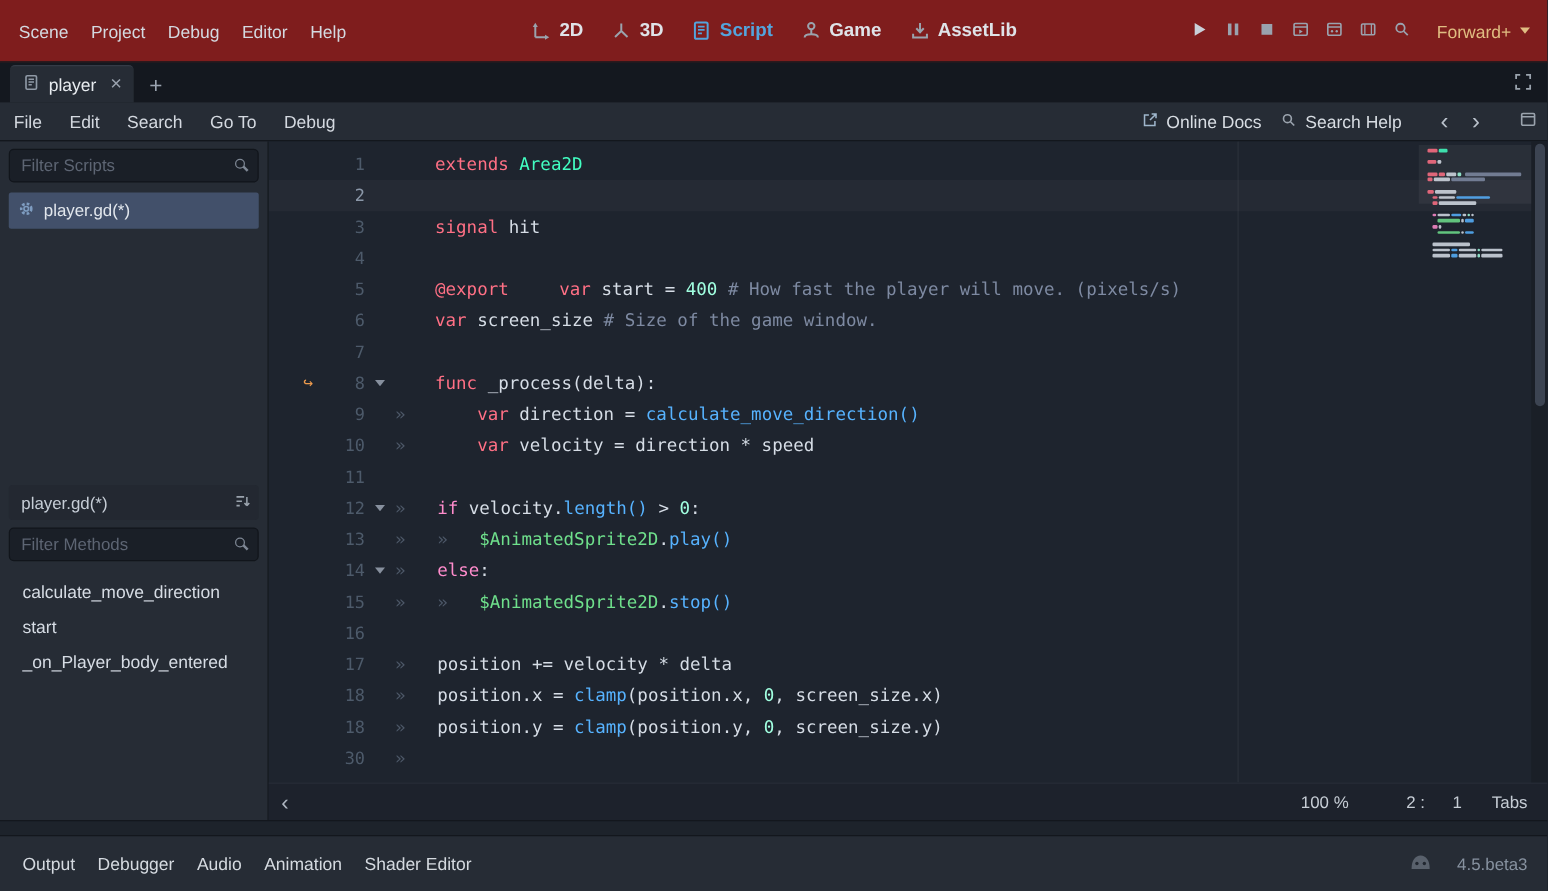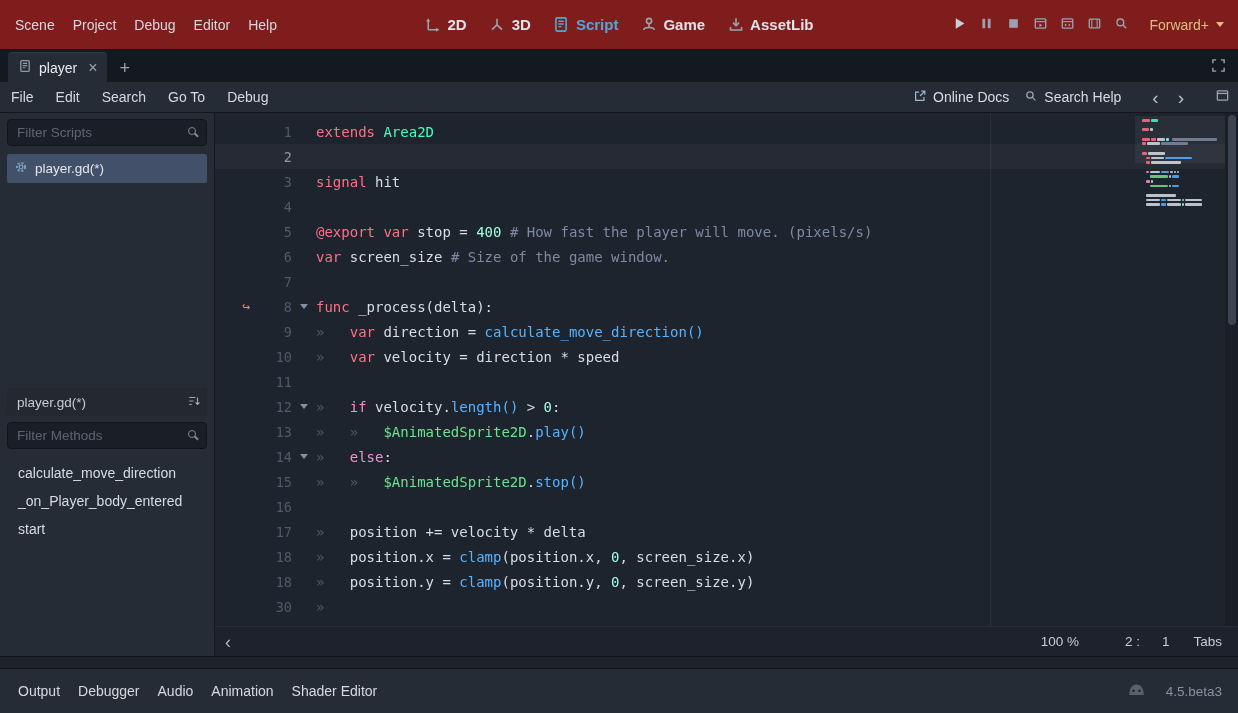--- a/index.html
+++ b/index.html
@@ -79,21 +79,21 @@
   .code-line { display:flex; height:25px; align-items:center; padding-left:18px;
     font-family:"DejaVu Sans Mono","Liberation Mono",monospace; font-size:14px; }
   .code-line.current { background:rgba(255,255,255,0.03); }
   .g-info { width:27px; text-align:center; color:#ec9a4d; font-size:13px; flex:none; }
   .g-num { width:32px; text-align:right; color:#4d5a6a; font-size:13.5px; flex:none; }
   .code-line.current .g-num { color:#8b97a8; }
   .g-fold { width:24px; flex:none; display:flex; justify-content:center; align-items:center; }
   .chev { width:0; height:0; border-left:4.5px solid transparent; border-right:4.5px solid transparent;
     border-top:5.5px solid #87909e; display:block; }
   .line-content { white-space:pre; }
-  .tok-kw{color:var(--tok-kw);} .tok-cf{color:var(--tok-cf);} .tok-ty{color:var(--tok-ty);}
+  .tok-kw{color:var(--tok-kw);margin-left:32px;} .tok-cf{color:var(--tok-cf);} .tok-ty{color:var(--tok-ty);}
   .tok-fn{color:var(--tok-fn);} .tok-num{color:var(--tok-num);} .tok-com{color:var(--tok-com);}
   .tok-pl{color:var(--tok-pl);} .tok-node{color:var(--tok-node);} .tok-tab{color:var(--tok-tab);}
 
   .minimap { position:absolute; top:5px; right:14px; width:84px; }
   .mm-viewport { position:absolute; top:-2px; left:-5px; right:-9px; height:47px;
     background:rgba(255,255,255,0.05); }
   .mm-line { position:relative; height:4.7px; }
   .mm-line i { position:absolute; top:1px; height:2.8px; border-radius:1px; opacity:.85; display:block; }
   .scrollbar { position:absolute; top:0; right:0; width:13px; height:100%; background:#1a1f27; }
   .scroll-thumb { position:absolute; top:2px; left:2.5px; width:8px; height:210px;
@@ -293,22 +293,22 @@
         <span><svg width="14" height="14" viewBox="0 0 16 16" stroke="#9aa3ad" stroke-width="1.4" fill="none">
               <path d="M2.5 4h7M2.5 8h5M2.5 12h3M12 4v8M12 12l-2.2-2.4M12 12l2.2-2.4"></path>
             </svg></span>
       </div>
       <div class="filter">
         <input placeholder="Filter Methods" style="">
         <span class="mag"></span>
       </div>
       <div class="methods-list">
         <div class="method-item">calculate_move_direction</div>
+        <div class="method-item">start</div>
         <div class="method-item">_on_Player_body_entered</div>
-        <div class="method-item">start</div>
       </div>
     </aside>
 
     <section class="editor-col">
       <div class="editor">
         <div class="col-guide"></div>
         <div id="code-lines">
             <div class="code-line">
               <span class="g-info"></span>
               <span class="g-num">1</span>
@@ -330,21 +330,21 @@
             <div class="code-line">
               <span class="g-info"></span>
               <span class="g-num">4</span>
               <span class="g-fold"></span>
               <span class="line-content"></span>
             </div>
             <div class="code-line">
               <span class="g-info"></span>
               <span class="g-num">5</span>
               <span class="g-fold"></span>
-              <span class="line-content"><span class="tok-kw">@export </span><span class="tok-kw">var </span><span class="tok-pl">stop = </span><span class="tok-num">400</span><span class="tok-pl"> </span><span class="tok-com"># How fast the player will move. (pixels/s)</span></span>
+              <span class="line-content"><span class="tok-kw">@export </span><span class="tok-kw">var </span><span class="tok-pl">start = </span><span class="tok-num">400</span><span class="tok-pl"> </span><span class="tok-com"># How fast the player will move. (pixels/s)</span></span>
             </div>
             <div class="code-line">
               <span class="g-info"></span>
               <span class="g-num">6</span>
               <span class="g-fold"></span>
               <span class="line-content"><span class="tok-kw">var </span><span class="tok-pl">screen_size </span><span class="tok-com"># Size of the game window.</span></span>
             </div>
             <div class="code-line">
               <span class="g-info"></span>
               <span class="g-num">7</span>

